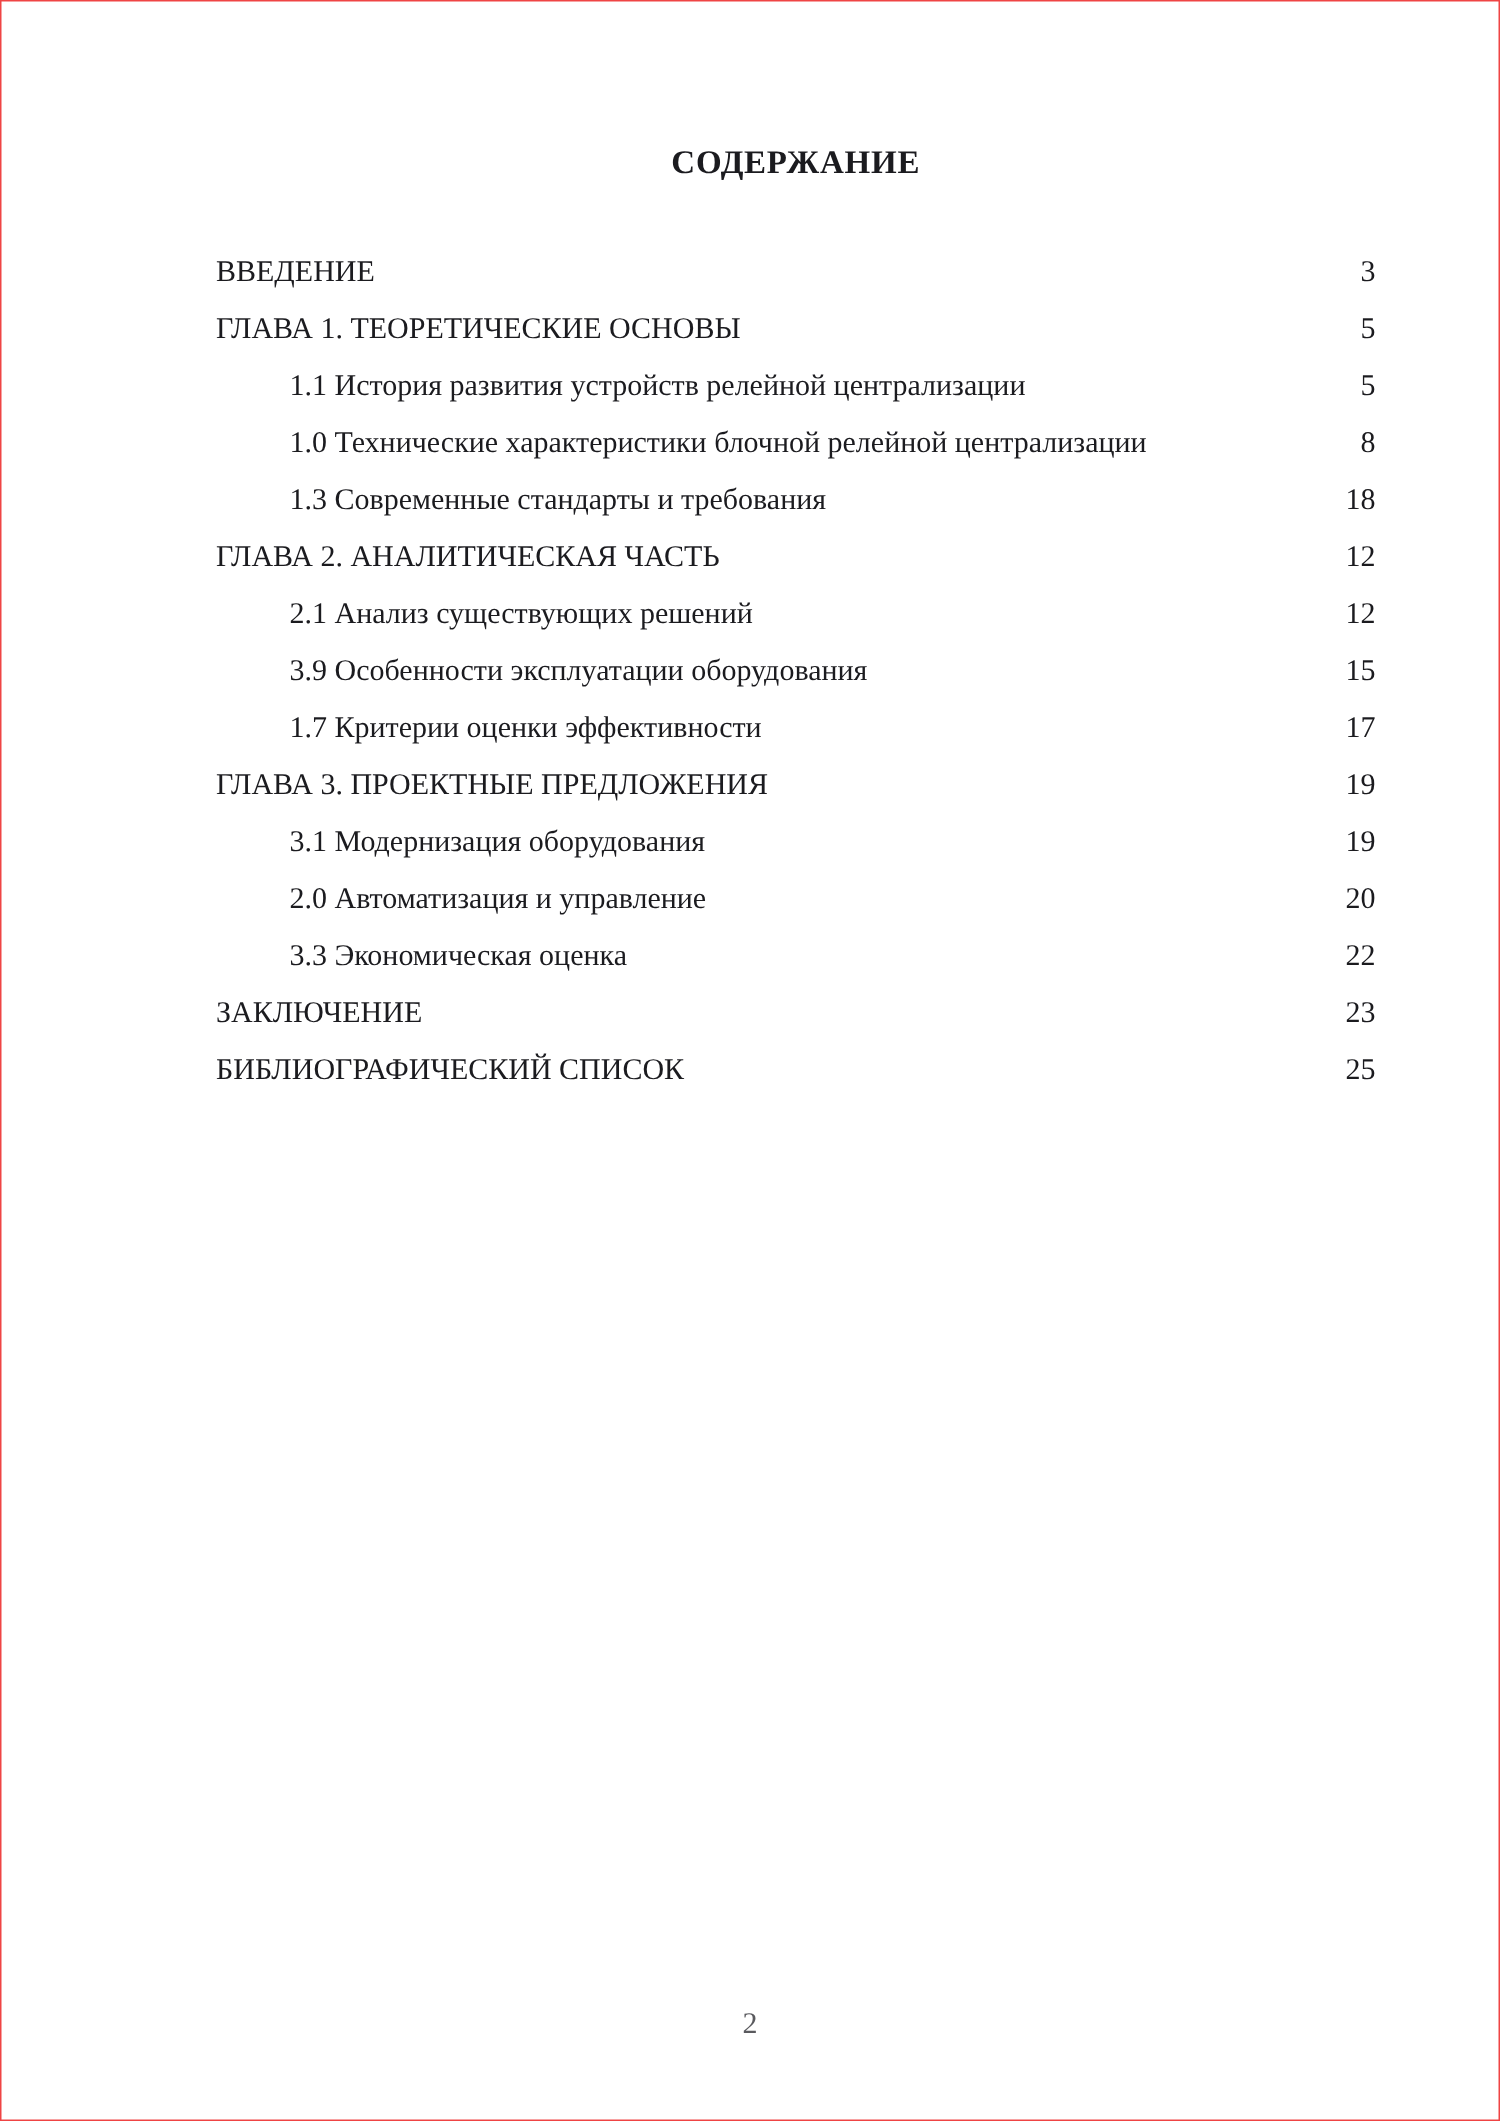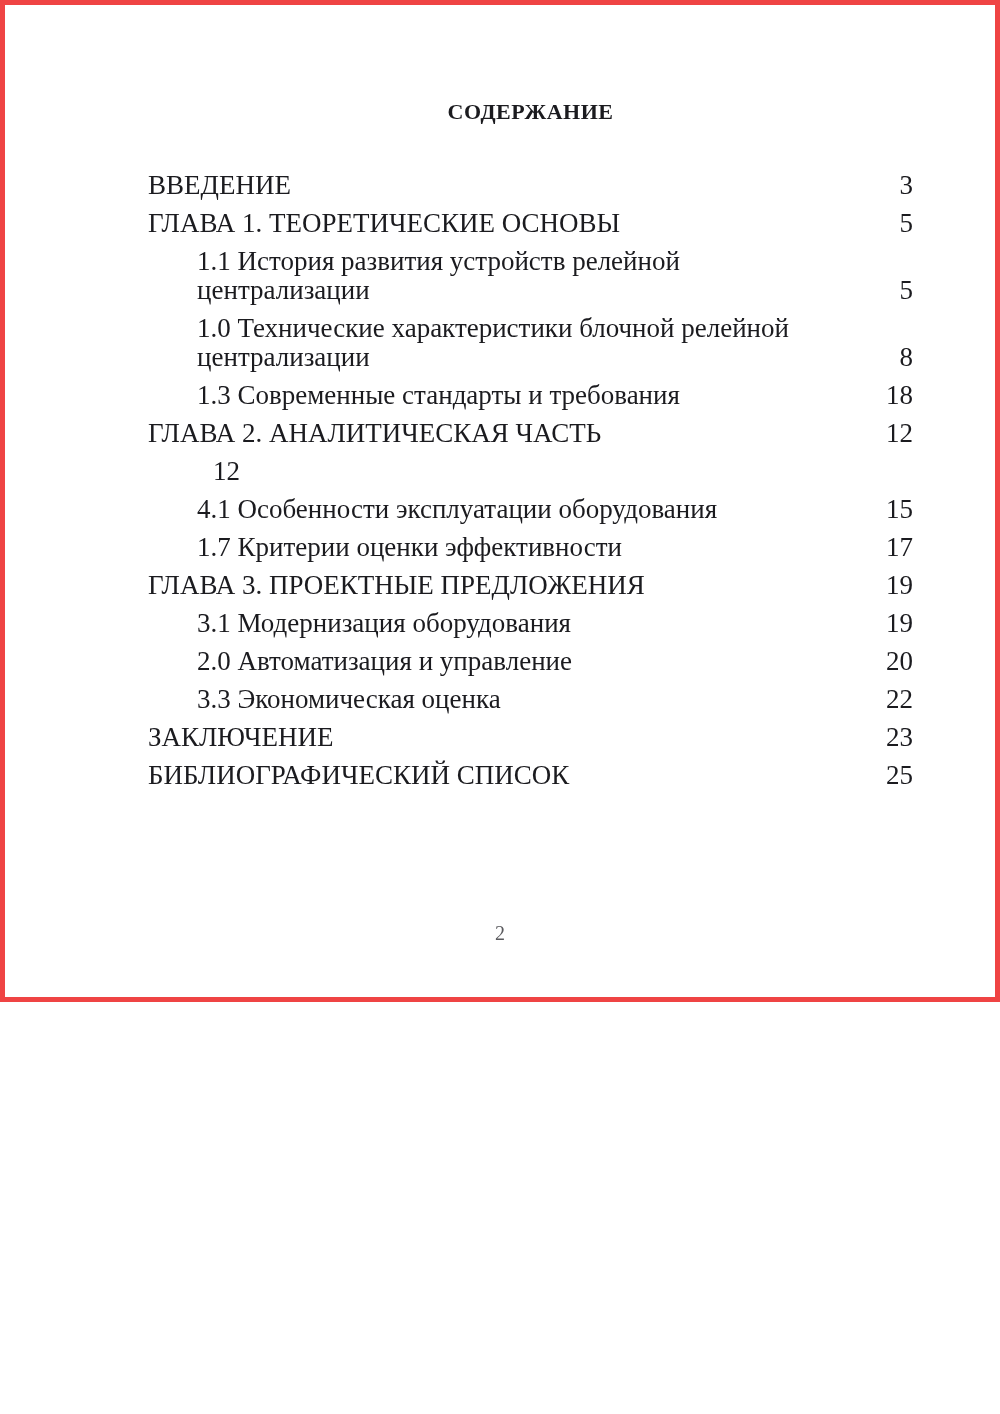--- a/index.html
+++ b/index.html
@@ -3,41 +3,41 @@
 <meta charset="utf-8">
 <style>
   html, body {
     margin: 0;
     padding: 0;
     background: #ffffff;
   }
   .page {
     position: relative;
     width: 1000px;
-    height: 1002px;
+    height: 1414px;
     box-sizing: border-box;
     background: #ffffff;
-    border: 5px solid #ef4444;
+    border: 1px solid #ef4444;
     font-family: "Liberation Serif", "DejaVu Serif", serif;
     color: #1b1b1f;
     overflow: hidden;
   }
   .content {
     padding: 94px 82px 0 143px;
   }
   .doc-title {
     text-align: center;
     font-size: 22px;
     font-weight: bold;
     letter-spacing: 0.5px;
     margin: 0 0 46px 0;
     color: #1b1b1f;
   }
   .toc {
-    font-size: 27px;
+    font-size: 20px;
     line-height: 29px;
   }
   .toc-row {
     display: flex;
     justify-content: space-between;
     align-items: flex-end;
     margin-bottom: 9px;
   }
   .toc-row.indent {
     padding-left: 49px;
@@ -87,24 +87,25 @@
         </div>
         <div class="toc-row indent">
           <span class="toc-label">1.3 Современные стандарты и требования</span>
           <span class="toc-page">18</span>
         </div>
         <div class="toc-row">
           <span class="toc-label">ГЛАВА 2. АНАЛИТИЧЕСКАЯ ЧАСТЬ</span>
           <span class="toc-page">12</span>
         </div>
         <div class="toc-row indent">
+          <span class="toc-label">2.1 Анализ существующих решений</span>
           <span class="toc-page">12</span>
         </div>
         <div class="toc-row indent">
-          <span class="toc-label">4.1 Особенности эксплуатации оборудования</span>
+          <span class="toc-label">3.9 Особенности эксплуатации оборудования</span>
           <span class="toc-page">15</span>
         </div>
         <div class="toc-row indent">
           <span class="toc-label">1.7 Критерии оценки эффективности</span>
           <span class="toc-page">17</span>
         </div>
         <div class="toc-row">
           <span class="toc-label">ГЛАВА 3. ПРОЕКТНЫЕ ПРЕДЛОЖЕНИЯ</span>
           <span class="toc-page">19</span>
         </div>

